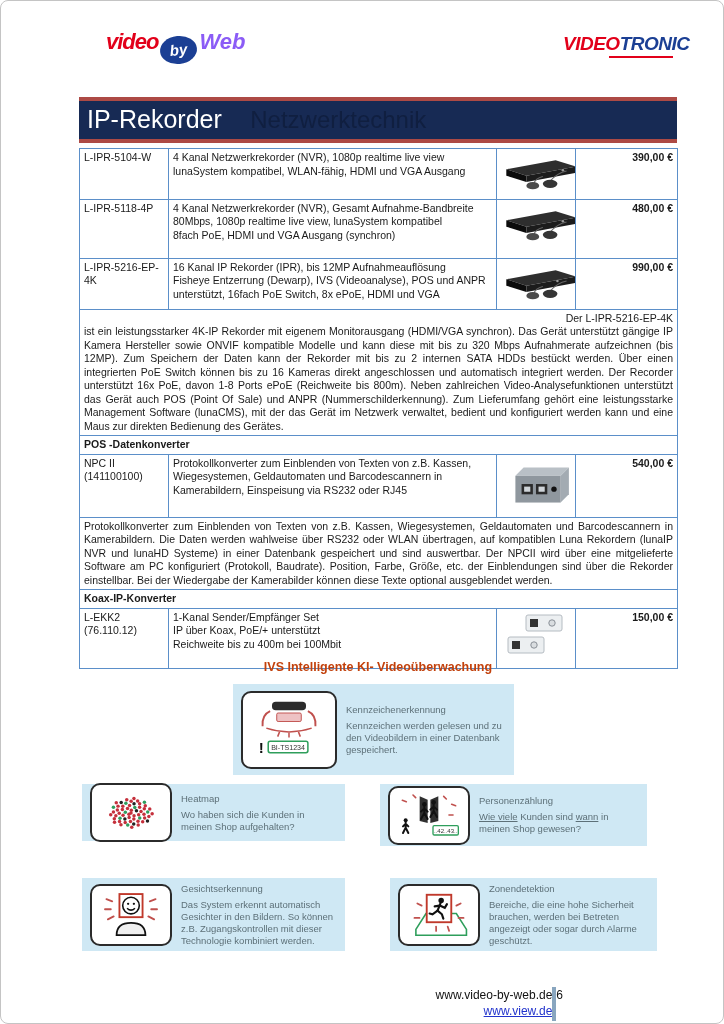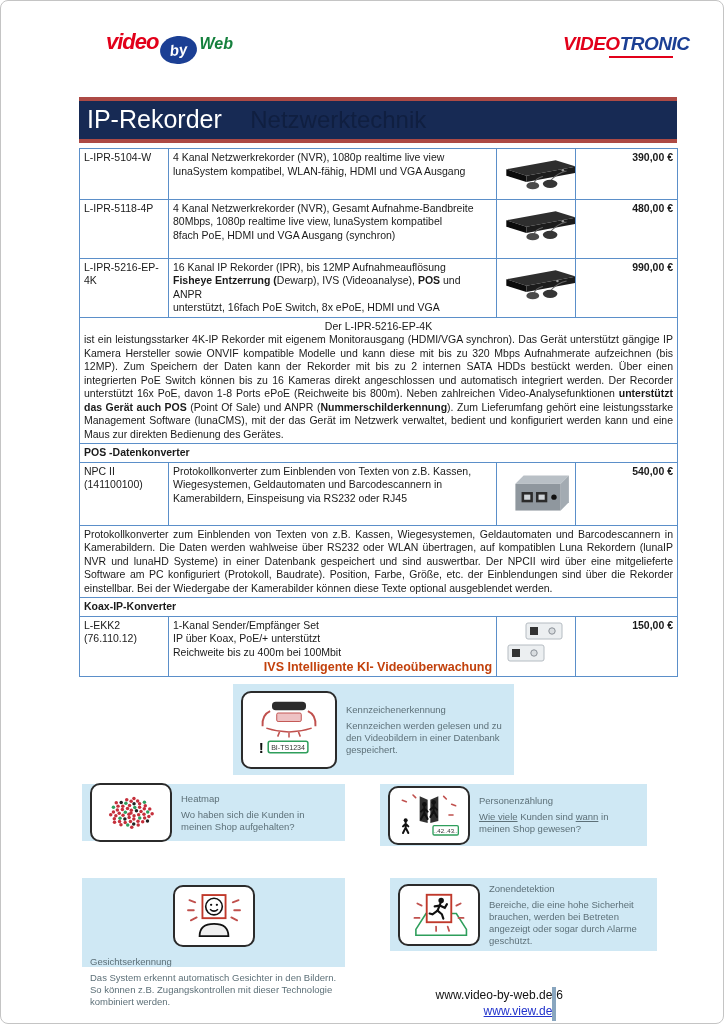--- a/index.html
+++ b/index.html
@@ -2,51 +2,51 @@
 <html><head>
 <meta charset="utf-8">
 <style>
   html,body{margin:0;padding:0;background:#fff;font-family:"Liberation Sans",sans-serif;}
   .page{position:relative;width:722px;height:1022px;background:#fff;border:1px solid #c4c4c4;border-radius:8px;overflow:hidden;}
 
   
   .logo-left{position:absolute;left:105px;top:28px;font-style:italic;font-weight:bold;white-space:nowrap;}
   .lv{color:#e2001a;font-size:22px;letter-spacing:-1px;}
   .lby{display:inline-block;background:#1b3f94;color:#fff;border-radius:50%;width:37px;height:28px;line-height:28px;text-align:center;font-size:15px;margin:0 2px;vertical-align:-6px;transform:rotate(-6deg);}
-  .lw{color:#15803d;font-size:16px;}
+  .lw{color:#8b5cf6;font-size:22px;}
   .logo-right{position:absolute;left:562px;top:32px;font-style:italic;font-weight:bold;text-transform:uppercase;white-space:nowrap;}
   .rv{color:#e2001a;font-size:19px;letter-spacing:-0.5px;}
   .rt{color:#1b3f94;font-size:19px;letter-spacing:-0.5px;}
   .tagline{height:2px;background:#e2001a;width:64px;margin-left:46px;margin-top:1px;}
 
   
   .banner{position:absolute;left:78px;top:96px;width:598px;height:46px;box-sizing:border-box;background:#172a54;border-top:4px solid #ad4a45;border-bottom:4px solid #ad4a45;padding:4px 8px 0 8px;white-space:nowrap;overflow:hidden;}
   .banner-title{color:#ffffff;font-size:25px;}
   .banner-ghost{color:#101f40;font-size:24px;margin-left:24px;}
 
   
   table.products{position:absolute;left:78px;top:147px;width:598px;border-collapse:collapse;table-layout:fixed;}
   table.products td{border:1px solid #5b8fc9;vertical-align:top;padding:2px 4px;font-size:10.5px;line-height:13.5px;color:#1a1a1a;}
   td.code{font-size:10.5px;}
   td.imgcell{text-align:center;padding:2px 1px;overflow:hidden;}
   td.price{text-align:right;font-weight:bold;font-size:11px;padding:3px 5px;}
   td.para{font-size:11px;line-height:13.5px;text-align:justify;padding:2px 5px;}
-  .para-lead{text-align:center;}
+  .para-lead{text-align:right;}
   td.sechead{font-weight:bold;font-size:11px;padding:2px 4px;}
-  .b{font-weight:bold;}
+  .b{font-weight:normal;}
   tr.h44 td{height:40px;} tr.h58 td{height:54px;} tr.h50 td{height:46px;}
   tr.h62 td{height:58px;} tr.h55 td{height:51px;}
 
   
   .ivs-title{position:absolute;left:78px;top:659px;width:598px;text-align:center;font-weight:bold;font-size:12.5px;color:#c2410c;}
   .panel{position:absolute;background:#cfe8f4;display:flex;align-items:center;gap:9px;padding:7px 8px;box-sizing:border-box;}
   .p-kennzeichen{left:232px;top:683px;width:281px;height:91px;}
   .p-heatmap{left:81px;top:783px;width:263px;height:57px;}
   .p-personen{left:379px;top:783px;width:267px;height:62px;}
-  .p-gesicht{left:81px;top:877px;width:263px;height:89px;flex-direction:column;}
+  .p-gesicht{left:81px;top:877px;width:263px;height:73px;}
   .p-zonen{left:379px;top:877px;width:267px;height:73px;margin-left:10px;}
   .icard{background:#fff;border:2px solid #2b2b2b;border-radius:10px;flex:0 0 auto;display:flex;align-items:center;justify-content:center;}
   .ptext{flex:1 1 auto;color:#5d7078;}
   .ptitle{font-size:9.5px;margin-bottom:5px;}
   .pbody{font-size:9.5px;line-height:12px;}
   .u{text-decoration:underline;}
 
   
   .footer{position:absolute;top:986px;left:300px;width:262px;display:flex;justify-content:flex-end;align-items:flex-start;gap:0;}
   .furls{text-align:right;font-size:12px;line-height:16px;color:#111;}

